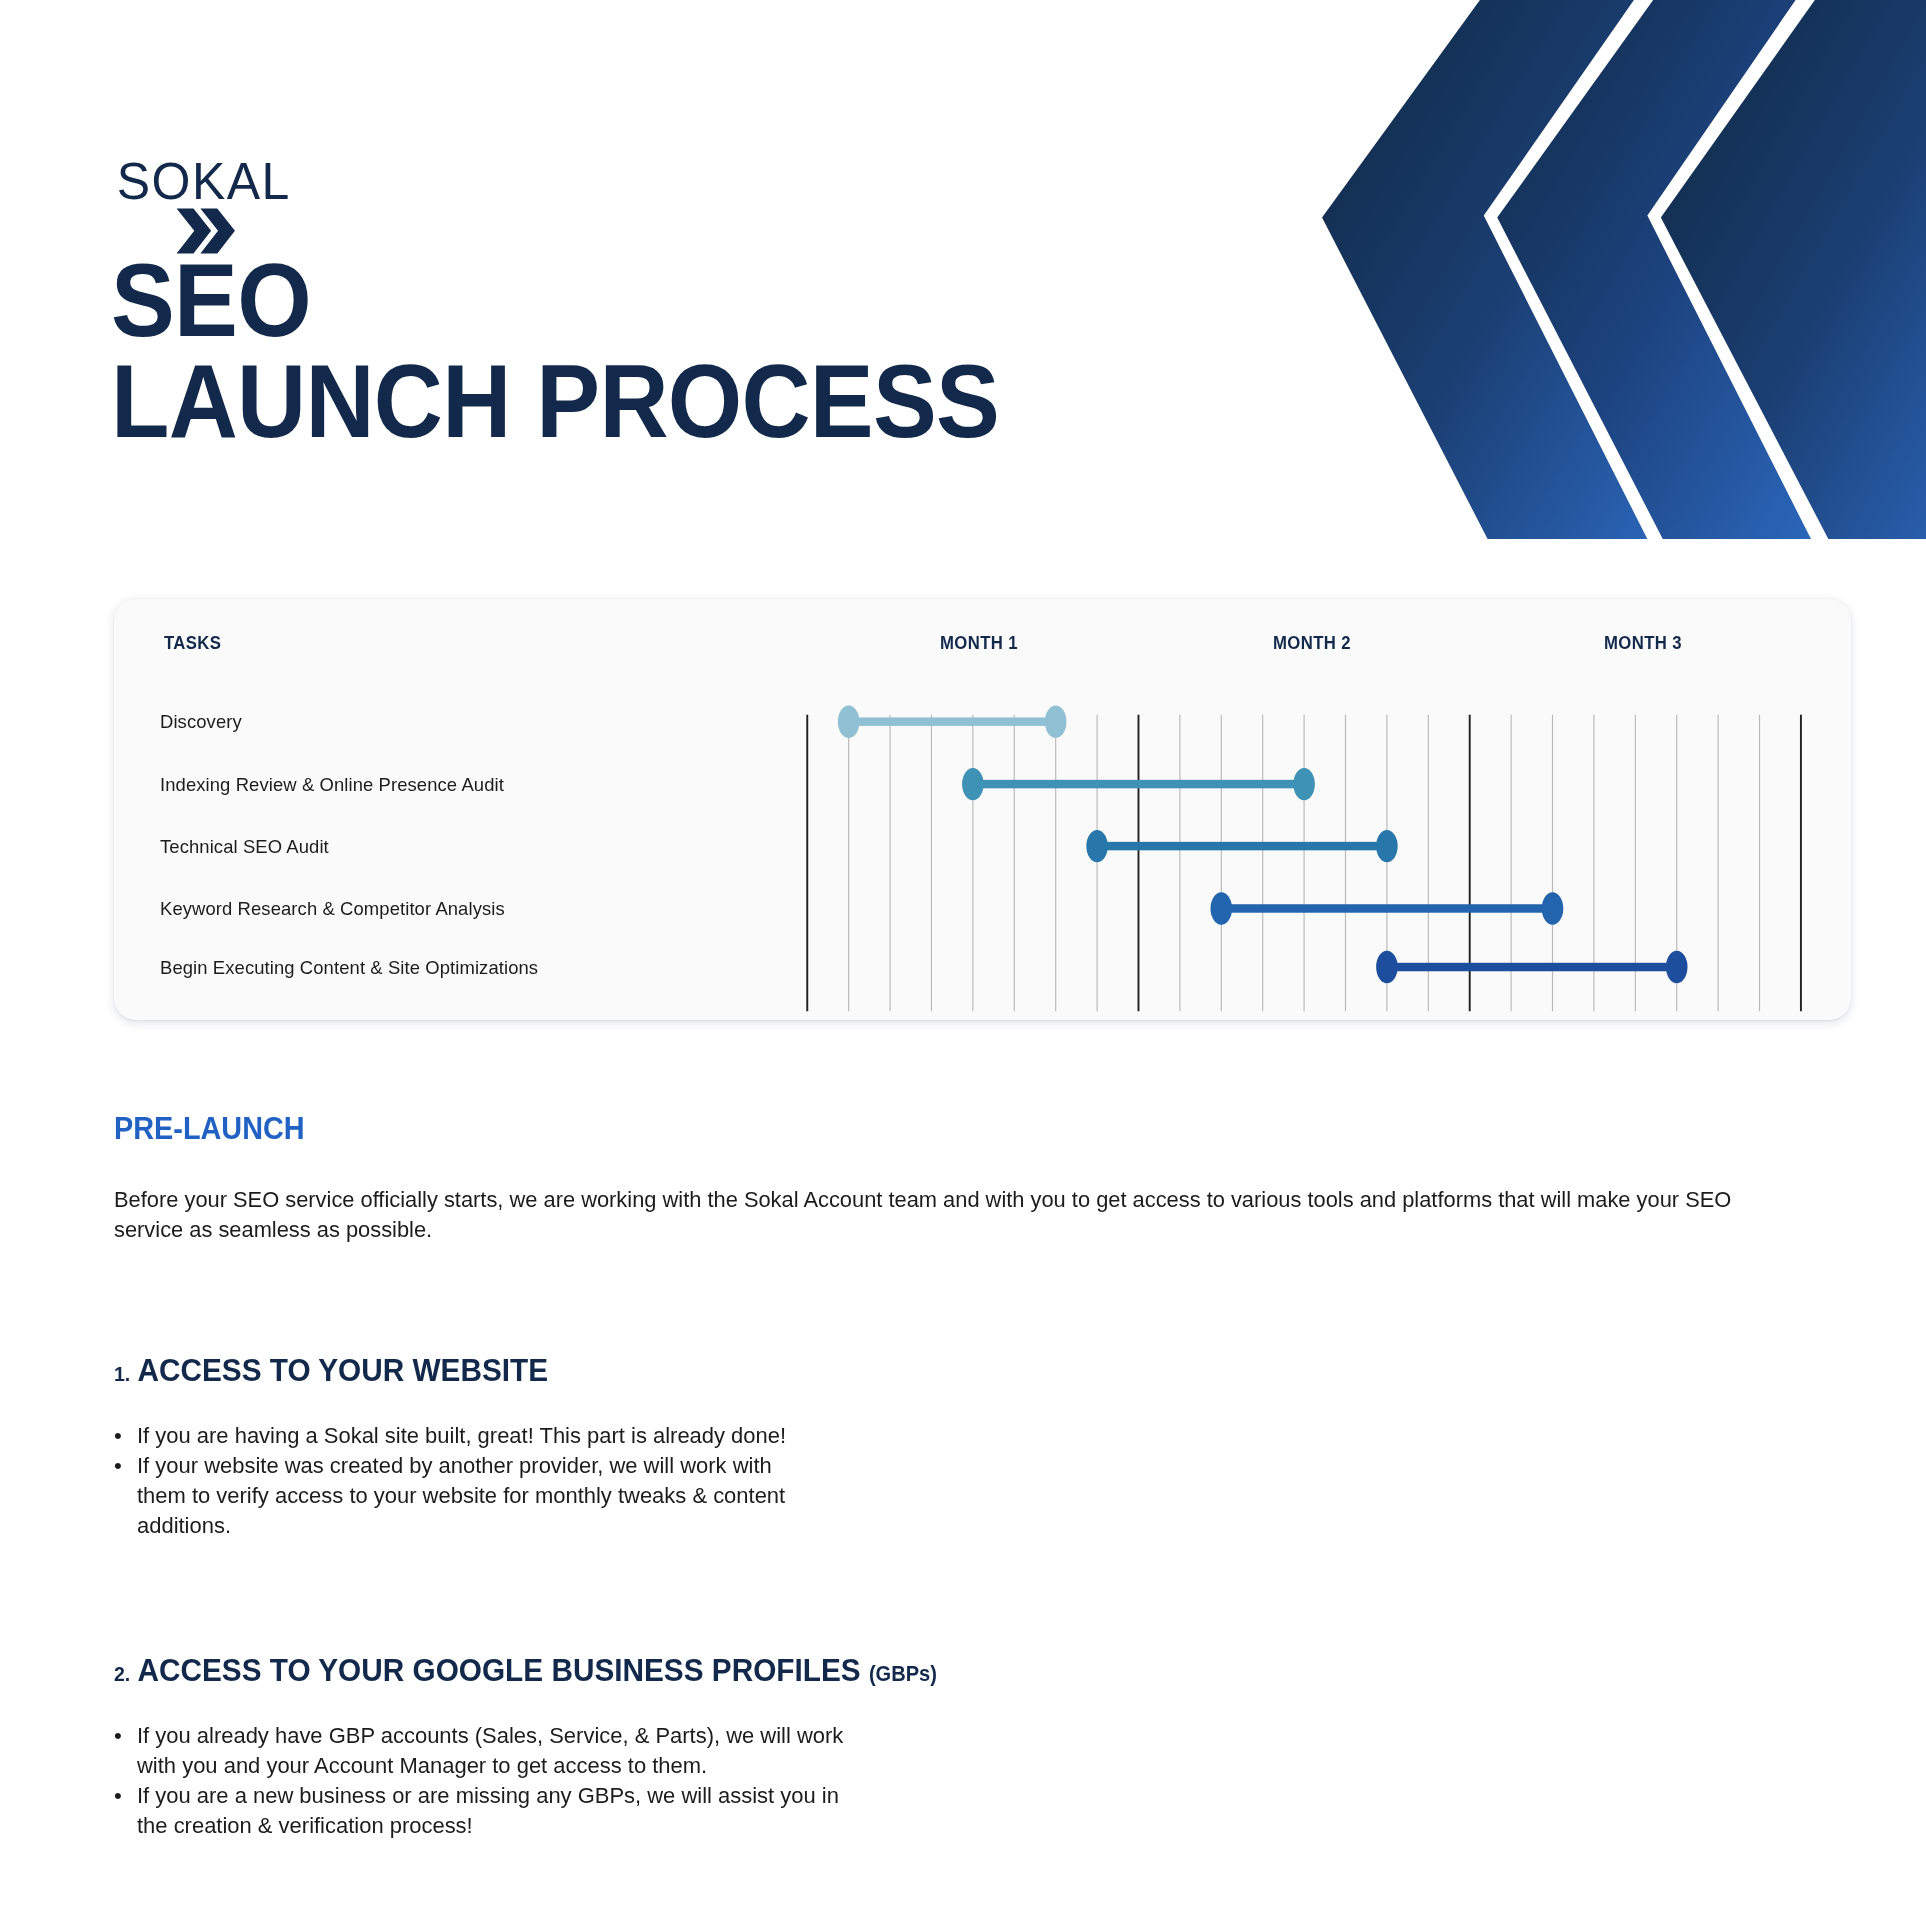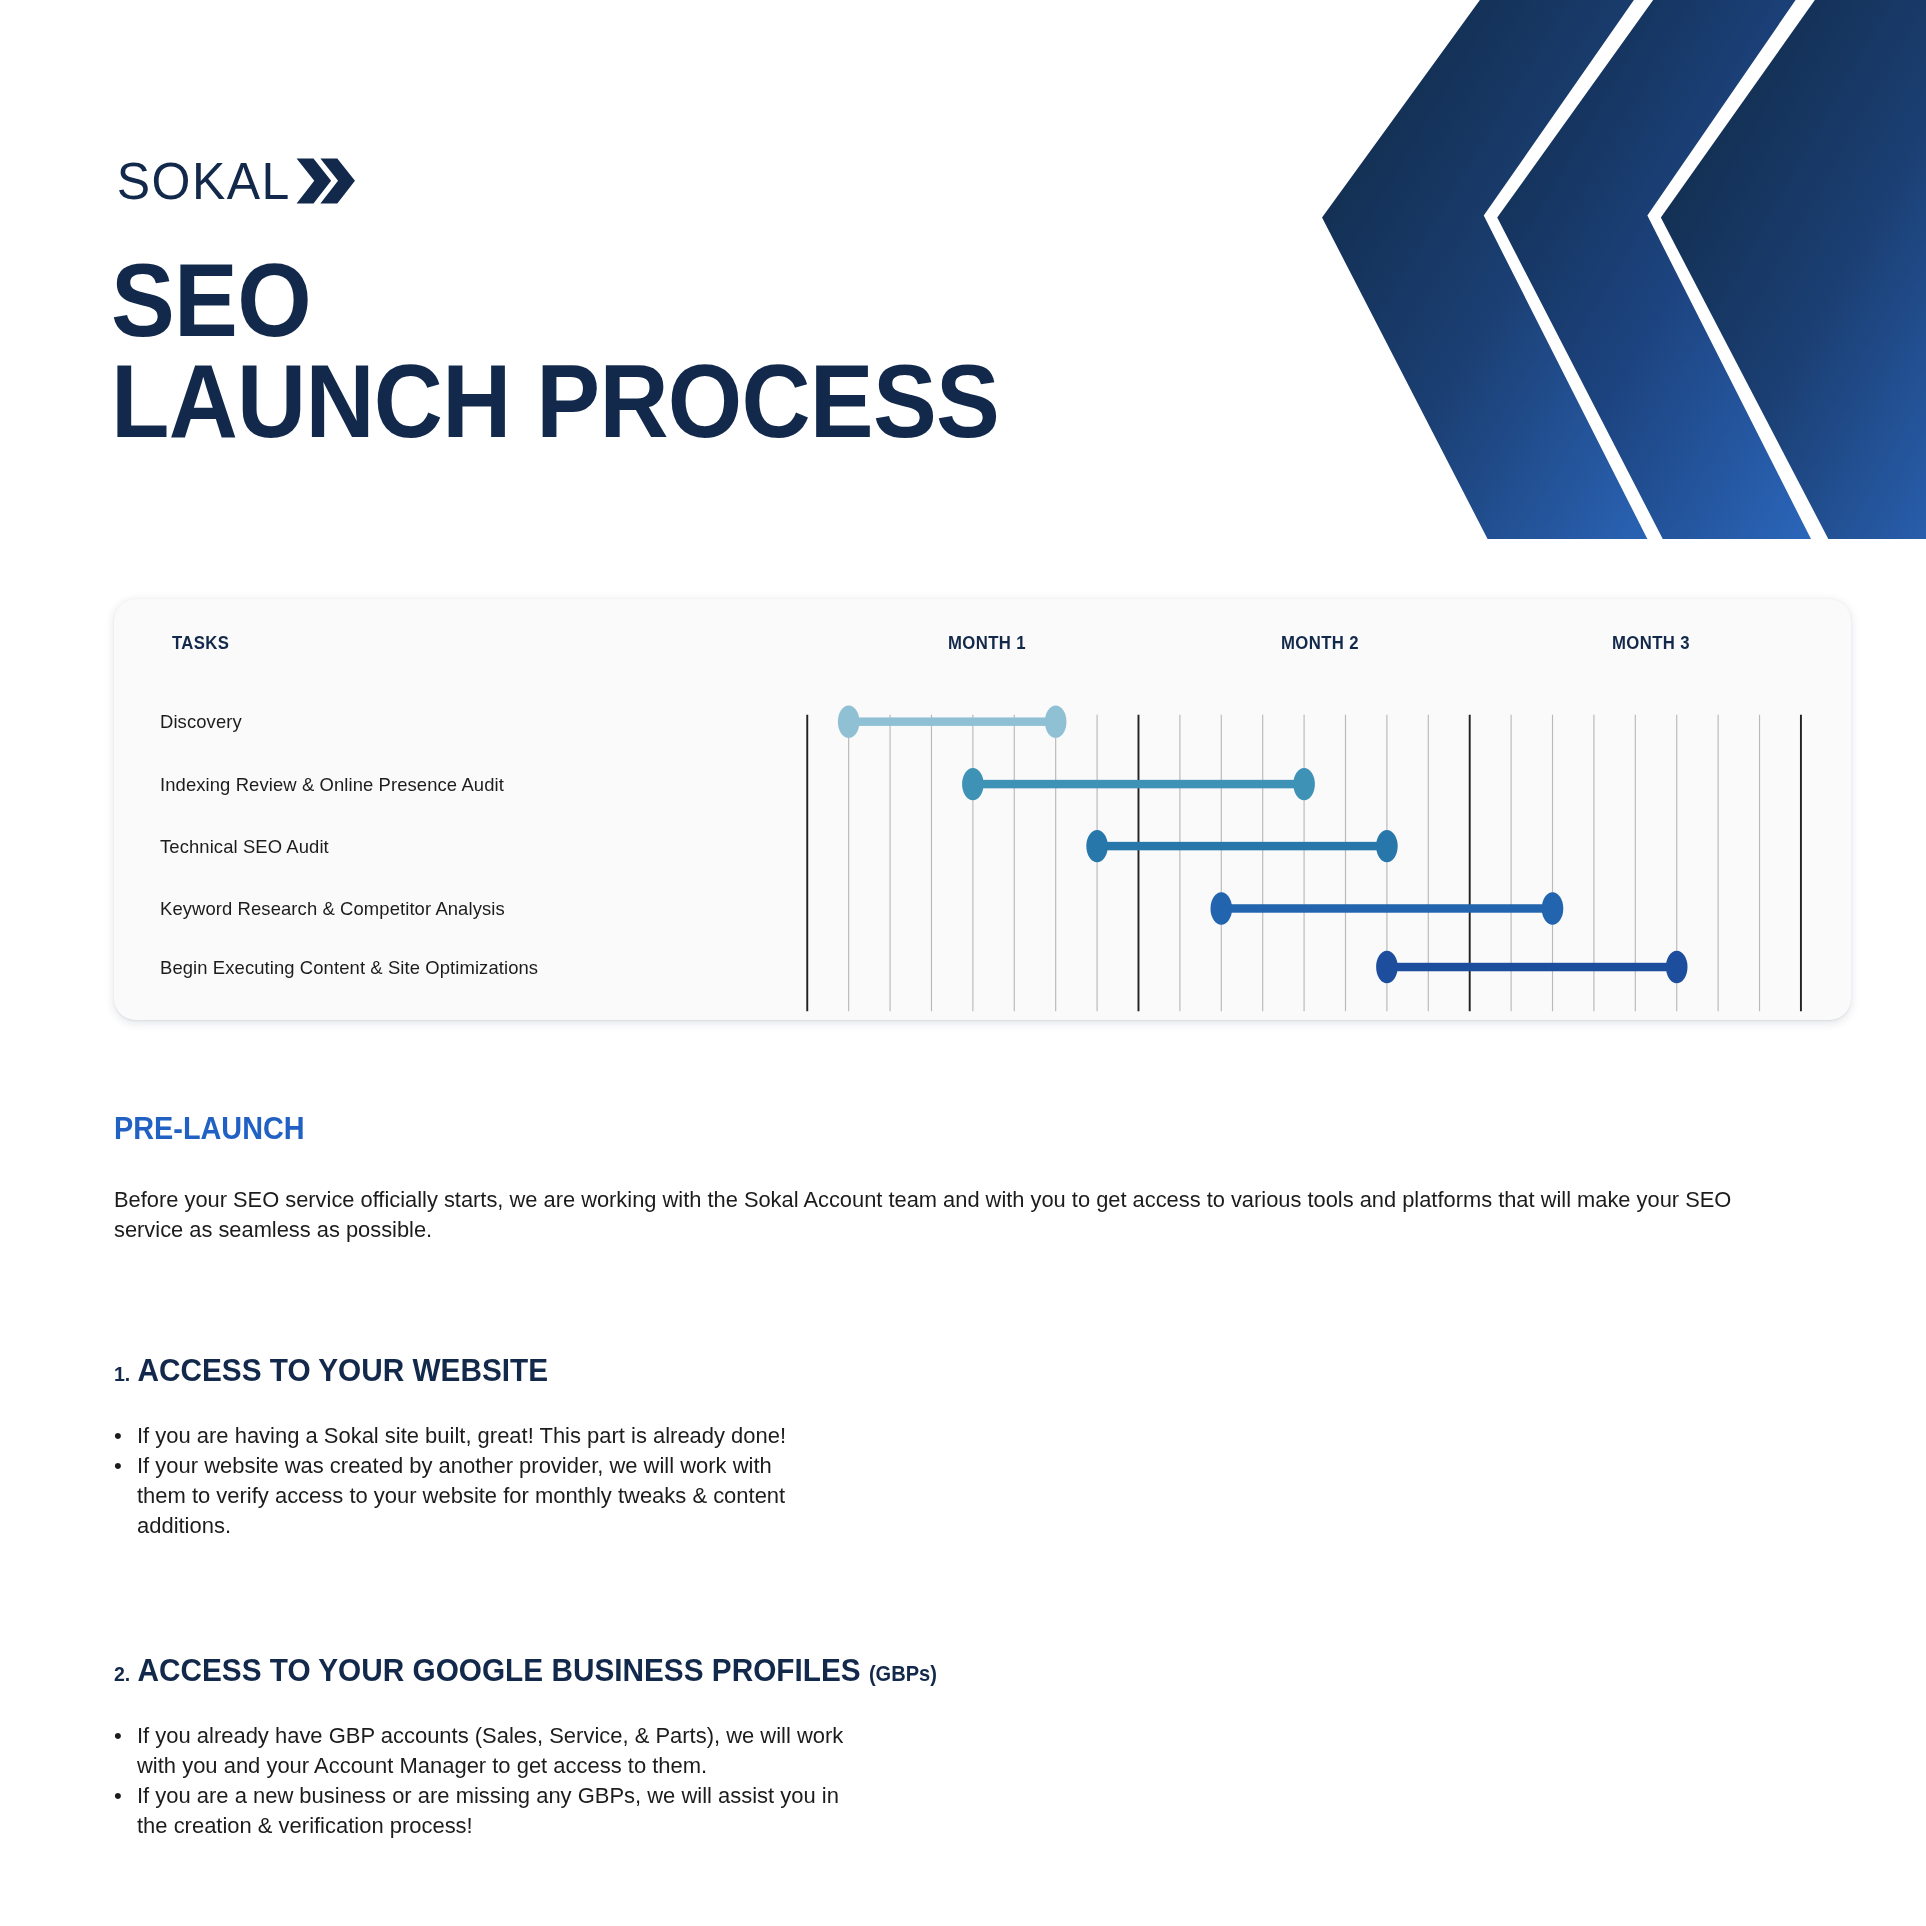--- a/index.html
+++ b/index.html
@@ -5,21 +5,21 @@
   html,body{margin:0;padding:0;}
   body{
     width:1965px;height:2542px;position:relative;background:#ffffff;
     font-family:"Liberation Sans", sans-serif;overflow:hidden;
   }
 
   
   .chev-deco{position:absolute;top:0;right:0;width:770px;height:539px;overflow:hidden;pointer-events:none;}
 
   
-  .logo{position:absolute;left:115px;top:156px;display:flex;align-items:center;}
+  .logo{position:absolute;left:115px;top:156px;display:flex;align-items:center;flex-direction:column;}
   .logo-word{
     font-family:"Liberation Sans", sans-serif;
     font-size:51px;font-weight:400;letter-spacing:1.5px;color:#13294b;
     line-height:1;transform:scaleX(.98);
   }
   .logo-chev{margin-left:1.5px;display:block;}
 
   
   .title{
     position:absolute;left:111px;top:250px;color:#13294b;
@@ -28,21 +28,21 @@
     transform:scaleX(0.92);transform-origin:left top;
   }
   .title .l2{display:block;}
 
   
   .gantt-card{
     position:absolute;left:114px;top:599px;width:1737px;height:421px;
     background:#fafafa;border-radius:21.6px;
     box-shadow:0 2.3px 10px rgba(20,40,70,.13), 0 0.4px 1.5px rgba(20,40,70,.07);
   }
-  .gantt-head{position:absolute;top:0;left:12px;width:100%;height:100%;}
+  .gantt-head{position:absolute;top:0;left:4px;width:100%;height:100%;}
   .tasks-label{
     position:absolute;left:46px;top:34px;color:#13294b;font-weight:bold;
     font-size:18px;letter-spacing:0.4px;
     font-family:"Liberation Sans Narrow","Liberation Sans",sans-serif;
     transform:scaleX(.93);transform-origin:left top;
   }
   .month-label{
     position:absolute;top:34px;color:#13294b;font-weight:bold;font-size:18px;
     letter-spacing:0.4px;text-align:center;
     font-family:"Liberation Sans Narrow","Liberation Sans",sans-serif;

